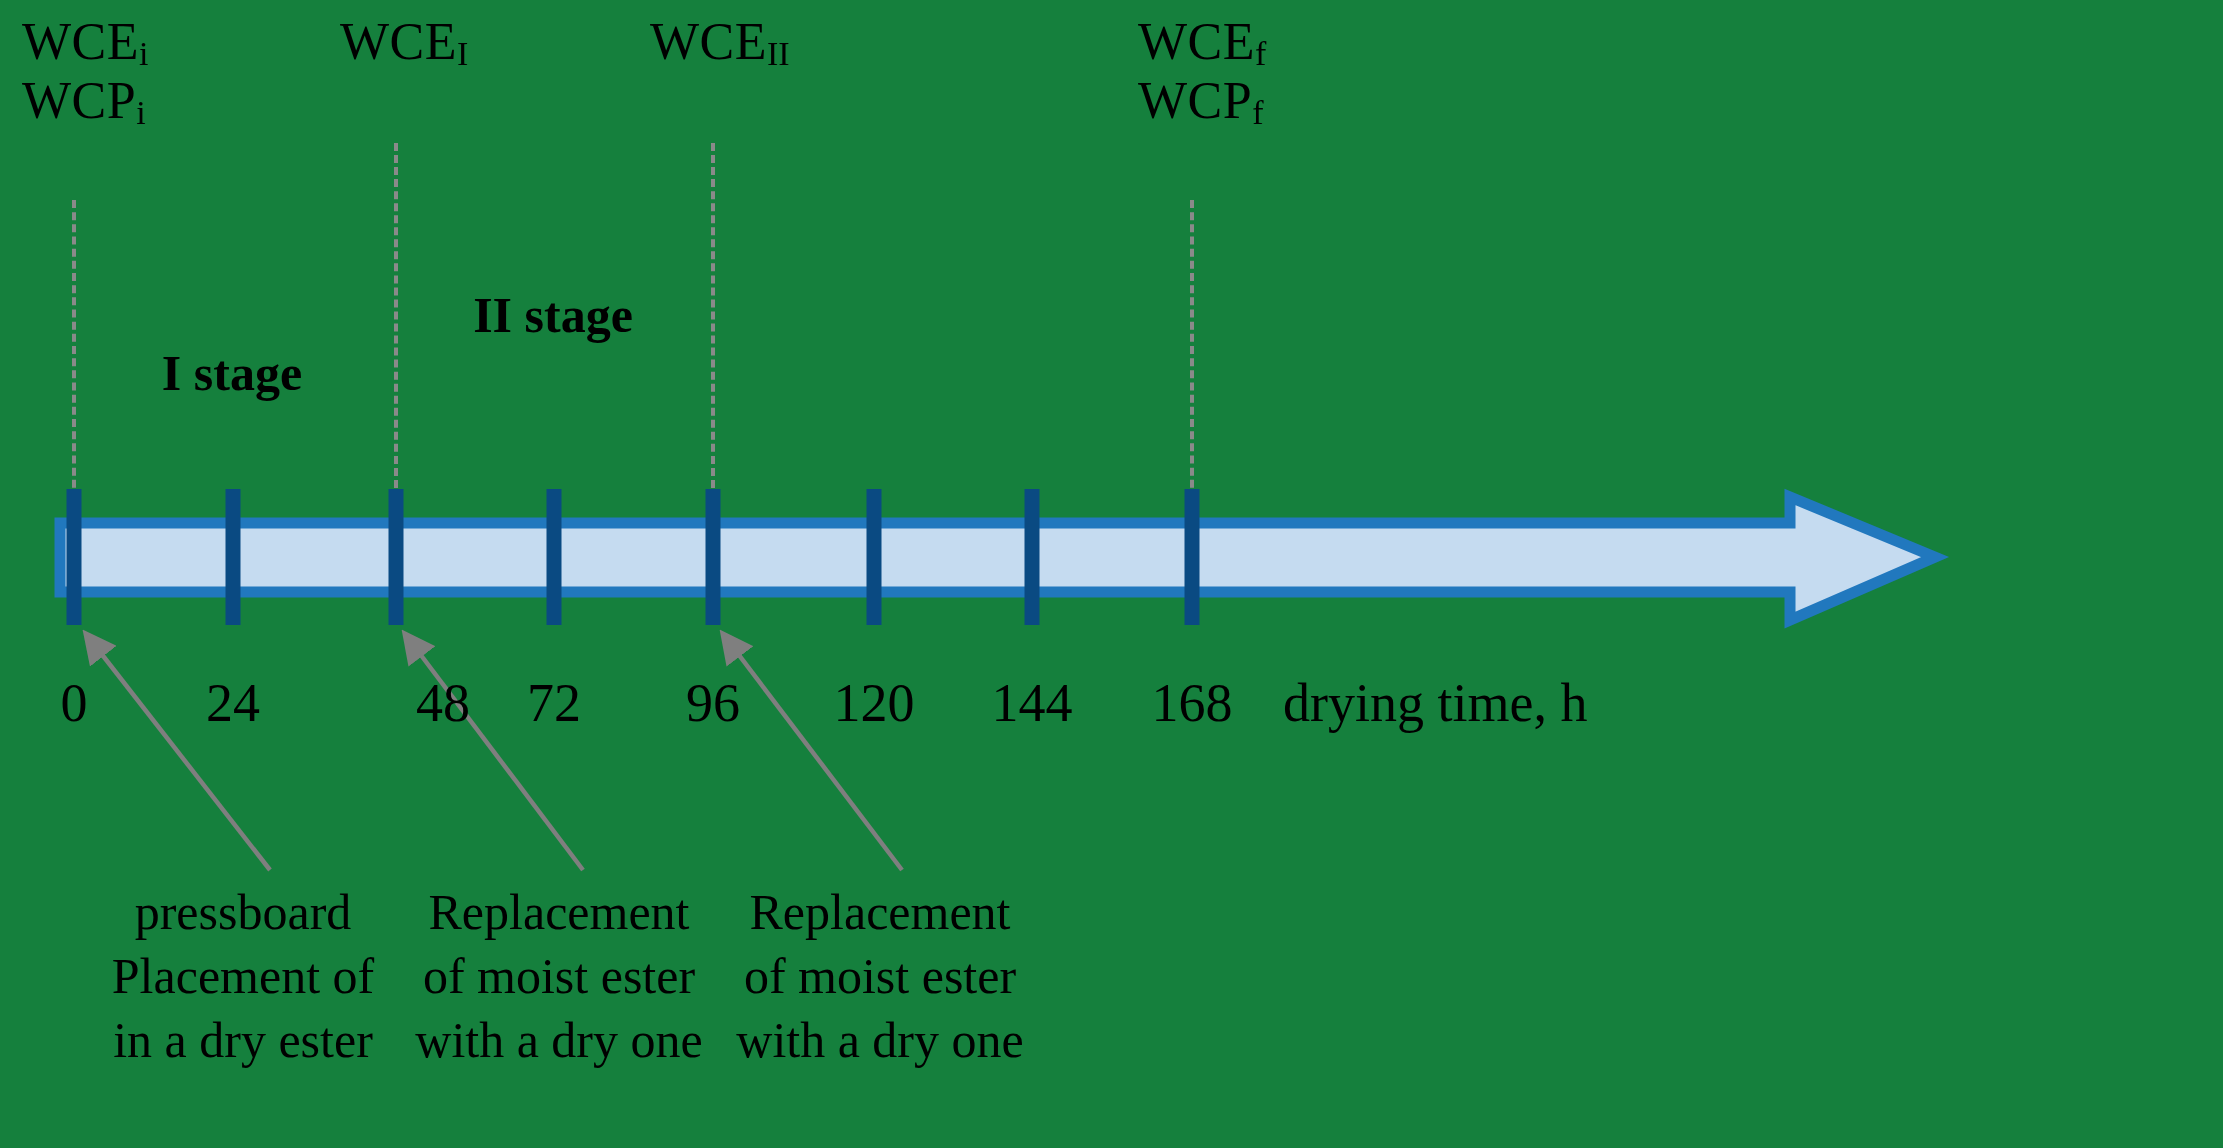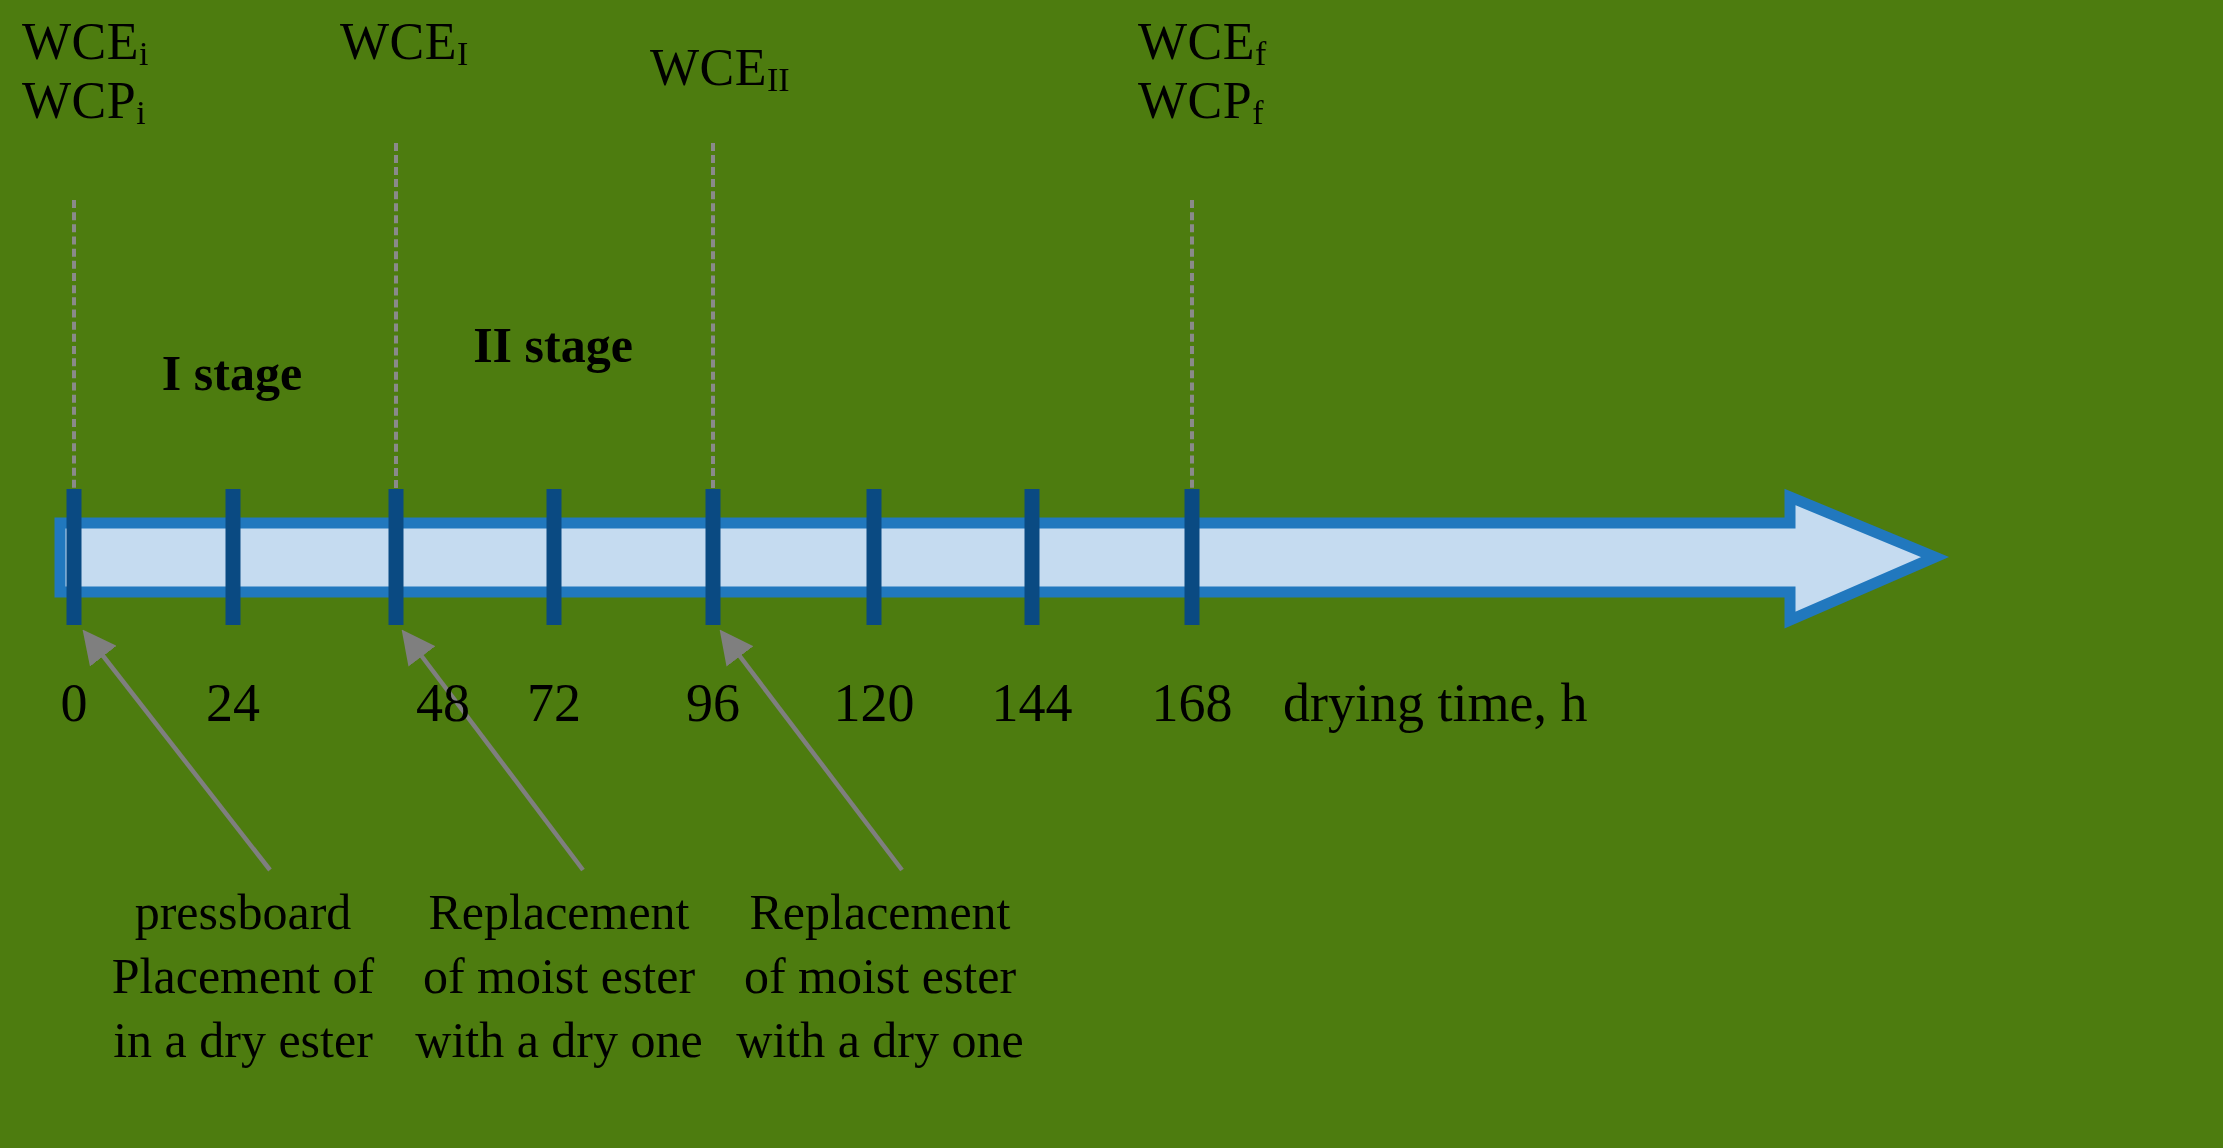--- a/index.html
+++ b/index.html
@@ -4,21 +4,21 @@
 <style>
   html, body {
     margin: 0;
     padding: 0;
     background: #ffffff;
   }
   #stage {
     position: relative;
     width: 2223px;
     height: 1148px;
-    background: #4d7c0f;
+    background: #15803d;
     overflow: hidden;
     font-family: "Liberation Serif", "DejaVu Serif", serif;
     color: #000000;
   }
 
   
   .marker-label {
     position: absolute;
     font-family: "Liberation Serif", "DejaVu Serif", serif;
     font-size: 52px;
@@ -97,36 +97,36 @@
 
   <div class="marker-label" style="left:22px; top:14px;">
     <span class="marker-line1"><span>WCE</span><span class="sub">i</span></span>
     <span class="marker-line2"><span>WCP</span><span class="sub">i</span></span>
   </div>
 
   <div class="marker-label" style="left:340px; top:14px;">
     <span class="marker-line1"><span>WCE</span><span class="sub">I</span></span>
   </div>
 
-  <div class="marker-label" style="left:650px; top:14px;margin-top:26px;">
+  <div class="marker-label" style="left:650px; top:14px;">
     <span class="marker-line1"><span>WCE</span><span class="sub">II</span></span>
   </div>
 
   <div class="marker-label" style="left:1138px; top:14px;">
     <span class="marker-line1"><span>WCE</span><span class="sub">f</span></span>
     <span class="marker-line2"><span>WCP</span><span class="sub">f</span></span>
   </div>
 
   <div class="dash-line" style="left:72px;   top:200px; height:300px;"></div>
   <div class="dash-line" style="left:394px;  top:143px; height:357px;"></div>
   <div class="dash-line" style="left:711px;  top:143px; height:357px;"></div>
   <div class="dash-line" style="left:1190px; top:200px; height:300px;"></div>
 
   <div class="stage-label" style="left:232px; top:300px;margin-top:44px;">I stage</div>
-  <div class="stage-label" style="left:553px; top:316px;">II stage</div>
+  <div class="stage-label" style="left:553px; top:286px;">II stage</div>
 
   <svg class="bar-svg" width="2223" height="1148" viewBox="0 0 2223 1148">
 
     <path d="M 60 523 L 1790 523 L 1790 497 L 1935 557 L 1790 620 L 1790 592 L 60 592 Z" fill="#C5DBF0" stroke="#2178BE" stroke-width="11" stroke-linejoin="miter"></path>
 
     <g stroke="#0A4A82" stroke-width="15" stroke-linecap="butt">
       <line x1="74" y1="489" x2="74" y2="625"></line>
       <line x1="233" y1="489" x2="233" y2="625"></line>
       <line x1="396" y1="489" x2="396" y2="625"></line>
       <line x1="554" y1="489" x2="554" y2="625"></line>

